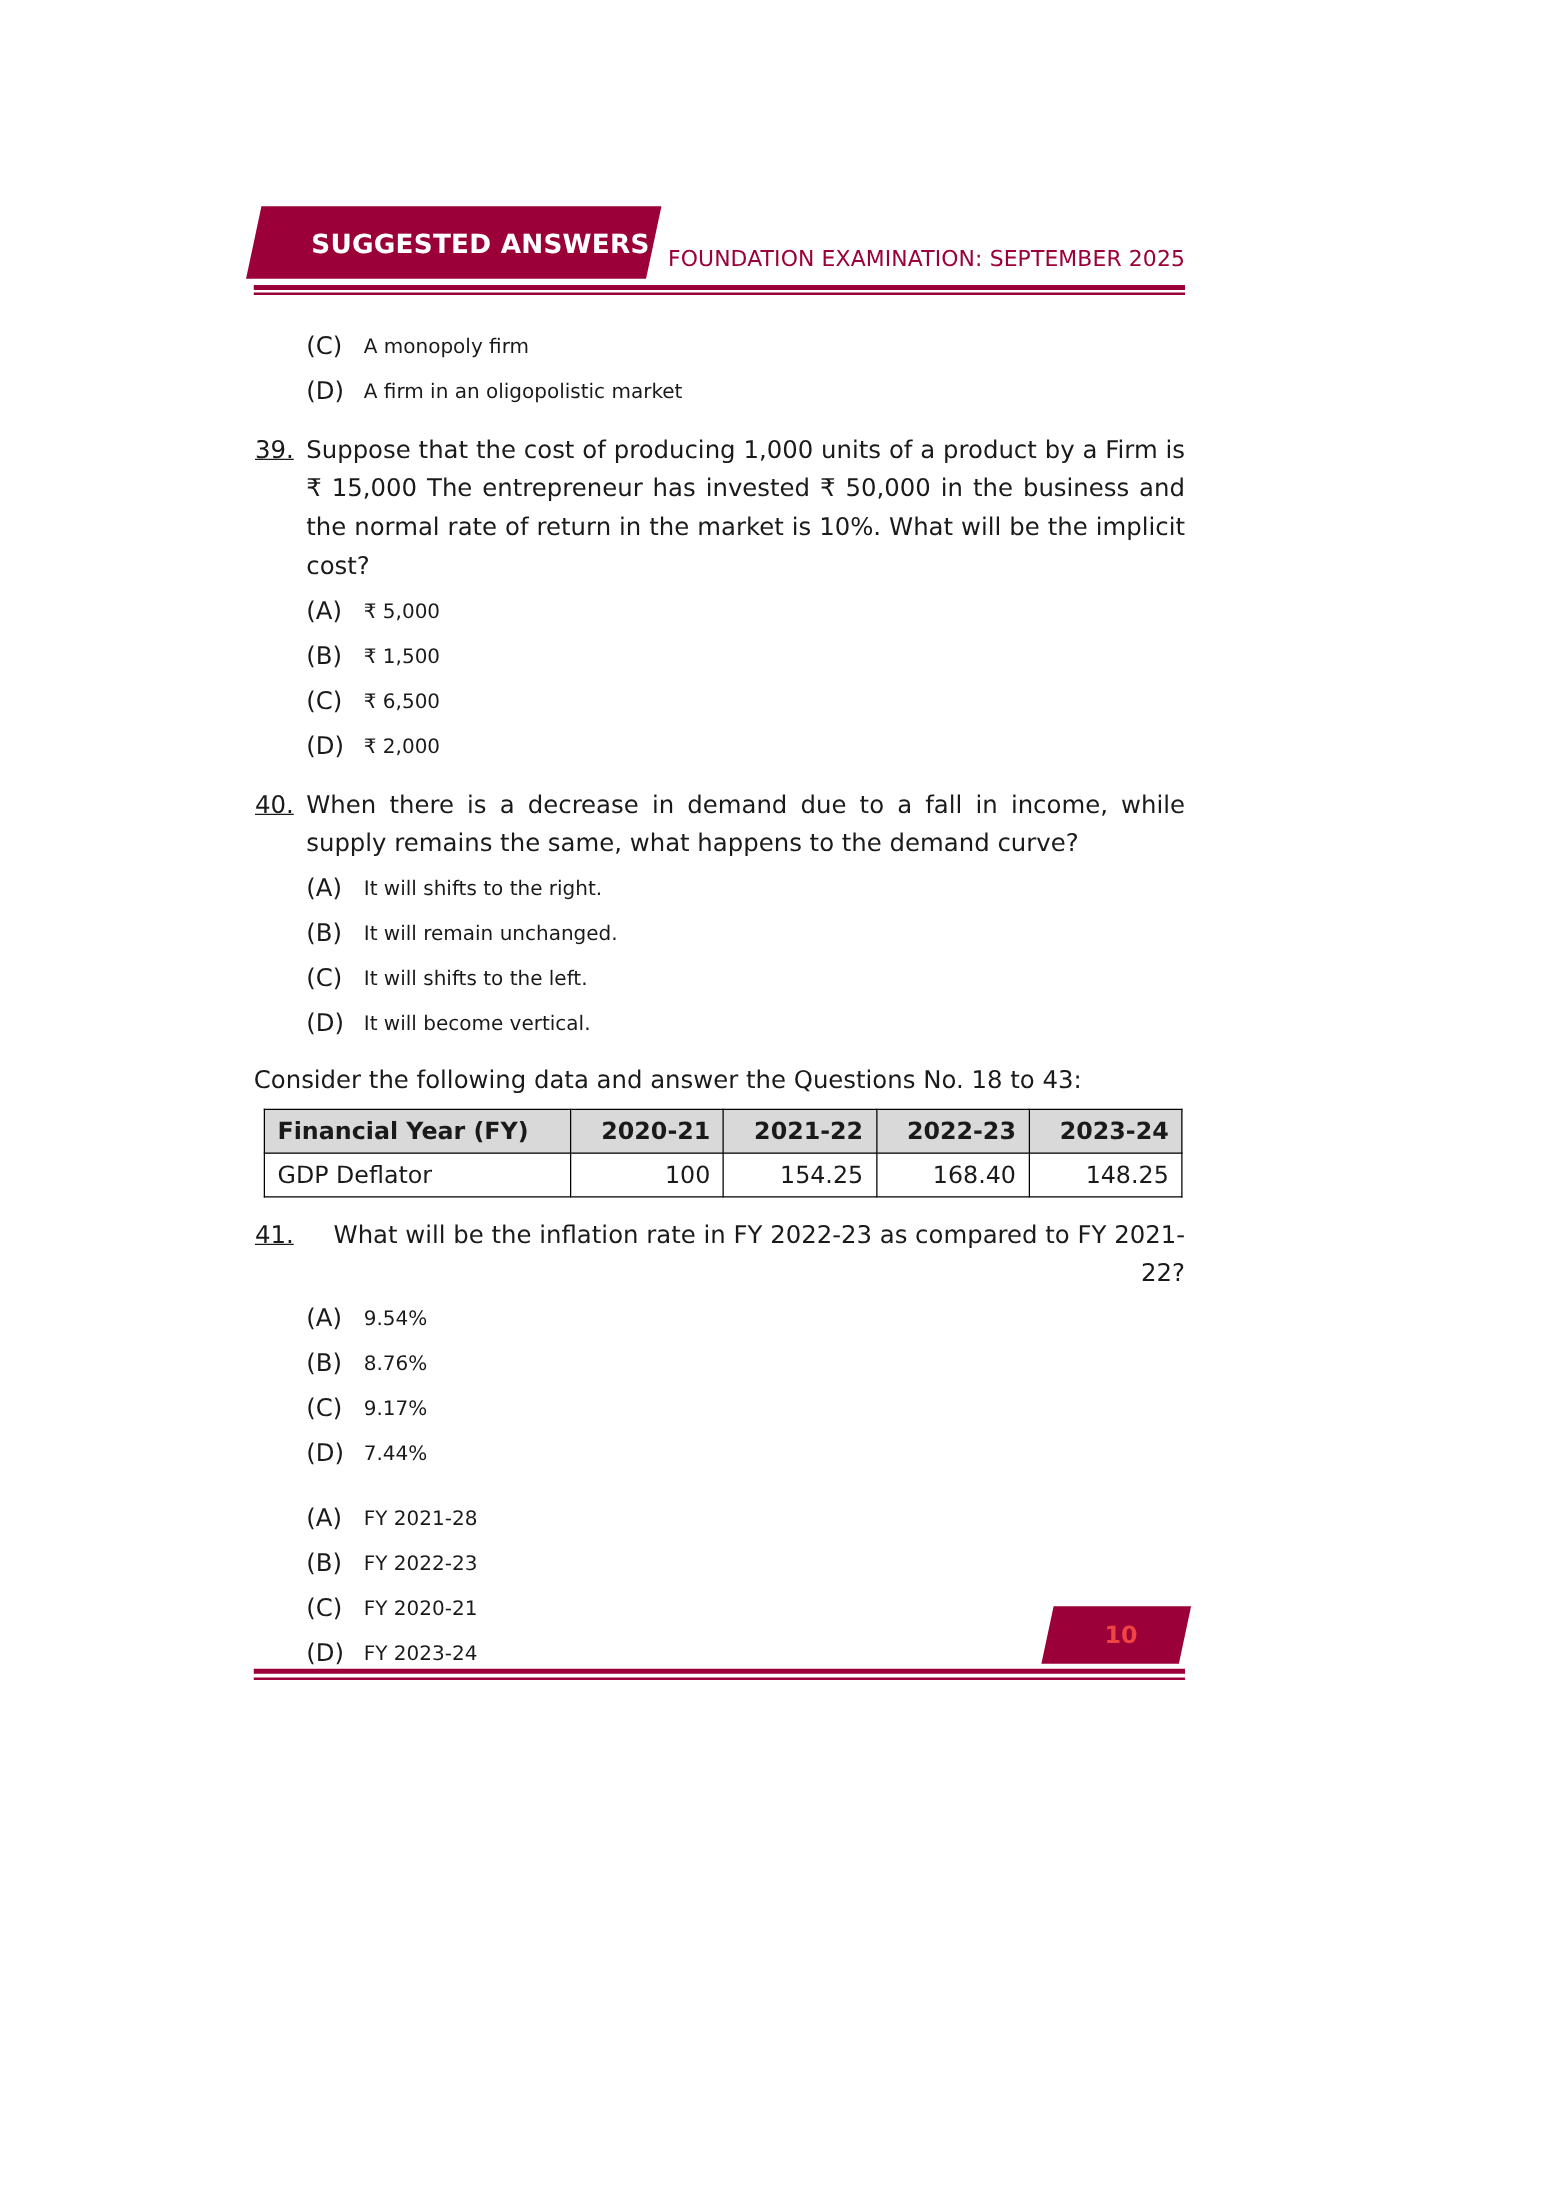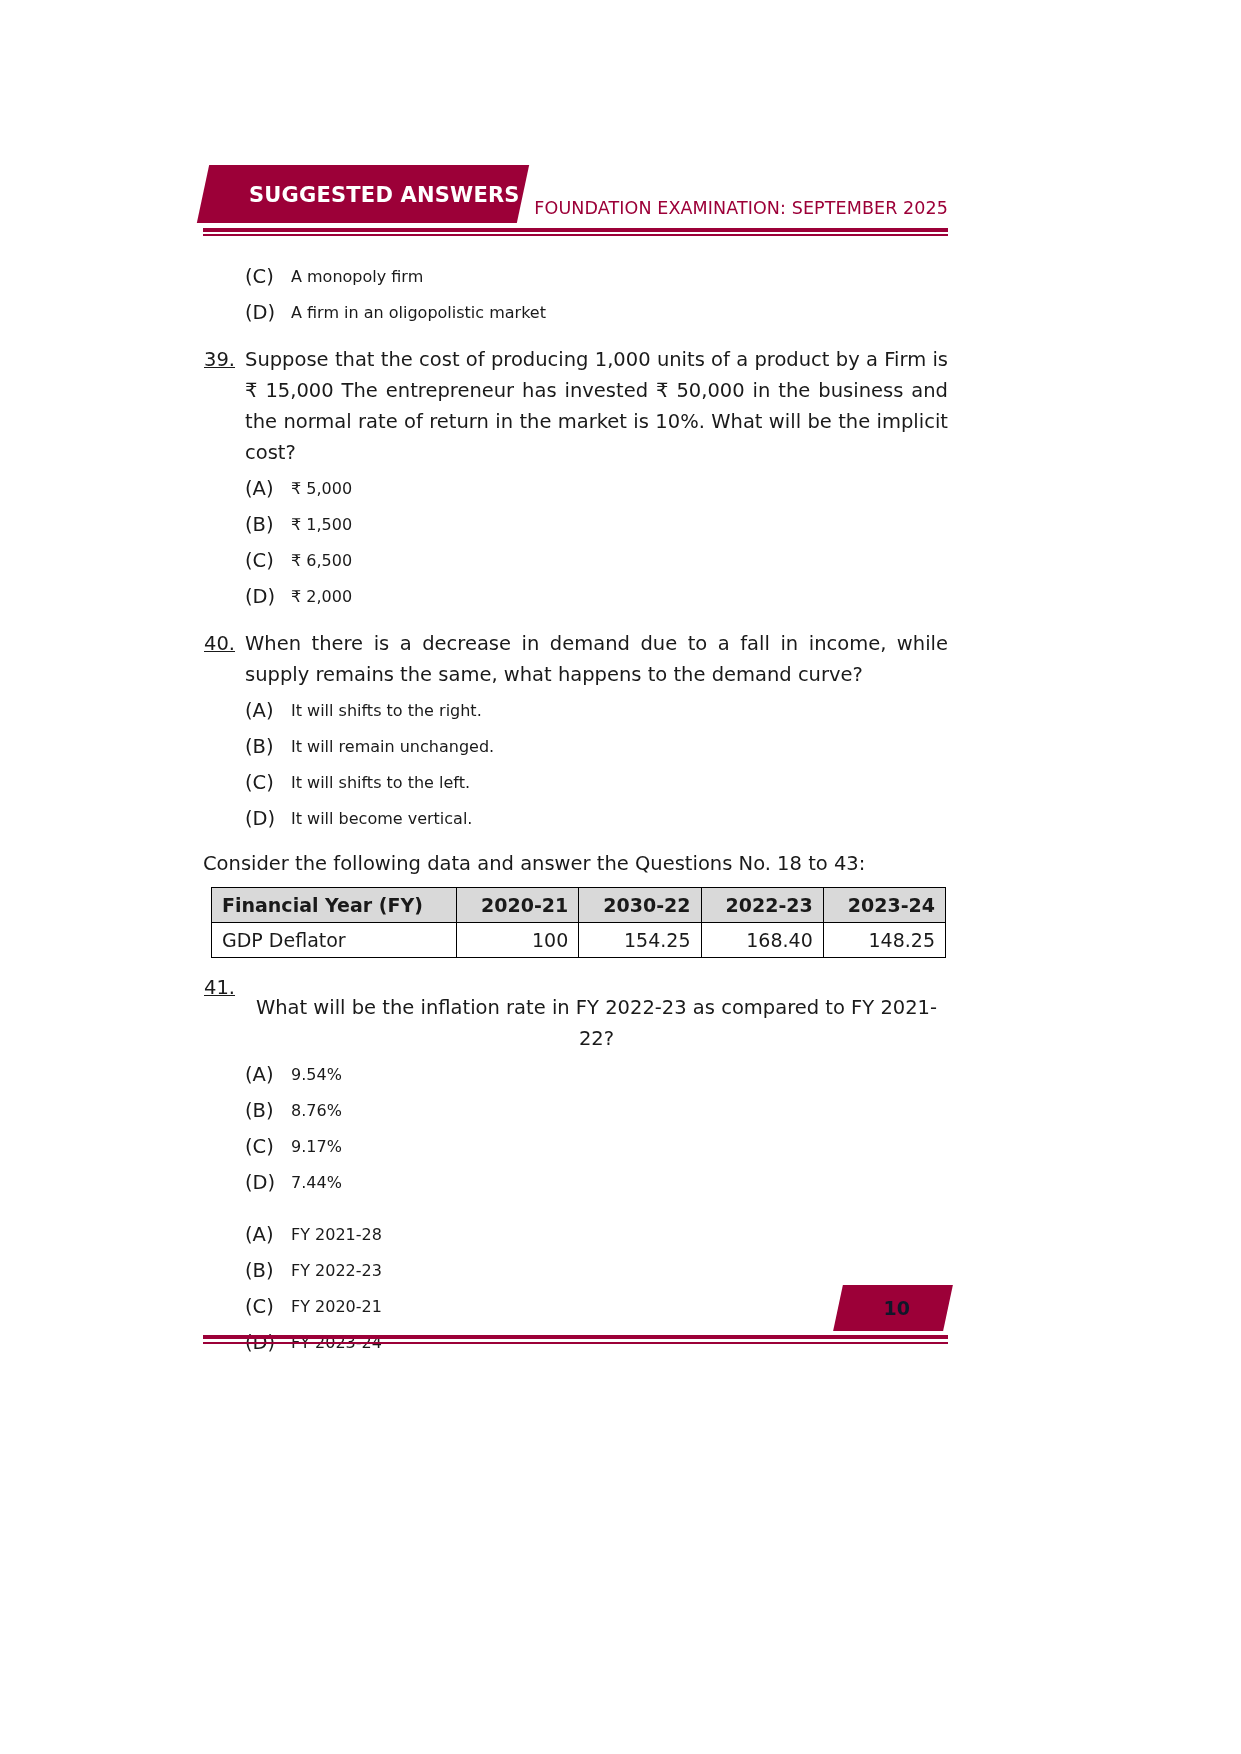--- a/index.html
+++ b/index.html
@@ -104,21 +104,21 @@
     text-decoration: underline;
   }
   .q-text {
     flex: 1 1 auto;
     font-size: 19.5px;
     line-height: 31px;
     text-align: justify;
     text-justify: inter-word;
     hyphens: none;
   }
-  .q-text.nojustify { text-align: center; margin-top: 20px; }
+  .q-text.nojustify { text-align: right; }
 
   .opt-block {
     display: flex;
     align-items: flex-start;
     margin-left: 42px;
     margin-top: 6px;
   }
   .opt-tag {
     width: 46px;
     flex: 0 0 46px;
@@ -187,21 +187,21 @@
     top: 0px;
     width: 110px;
     height: 46px;
     background: #9c0038;
     transform: skewX(-12deg);
   }
   .footer-pagenum {
     position: absolute;
     right: 38px;
     top: 12px;
-    color: #0f172a;
+    color: #ef4444;
     font-size: 19px;
     font-weight: bold;
     text-align: center;
   }
   .footer-rule {
     position: absolute;
     left: 0px;
     top: 50px;
     width: 745px;
     height: 4px;
@@ -286,21 +286,21 @@
       <div class="opt-text">It will become vertical.</div>
     </div>
 
     <div class="lead-in">Consider the following data and answer the Questions No. 18 to 43:</div>
 
     <table class="data-table">
       <thead>
         <tr>
           <th class="col-label">Financial Year (FY)</th>
           <th class="col-year">2020-21</th>
-          <th class="col-year">2030-22</th>
+          <th class="col-year">2021-22</th>
           <th class="col-year">2022-23</th>
           <th class="col-year">2023-24</th>
         </tr>
       </thead>
       <tbody>
         <tr>
           <td class="col-label">GDP Deflator</td>
           <td class="col-val">100</td>
           <td class="col-val">154.25</td>
           <td class="col-val">168.40</td>

